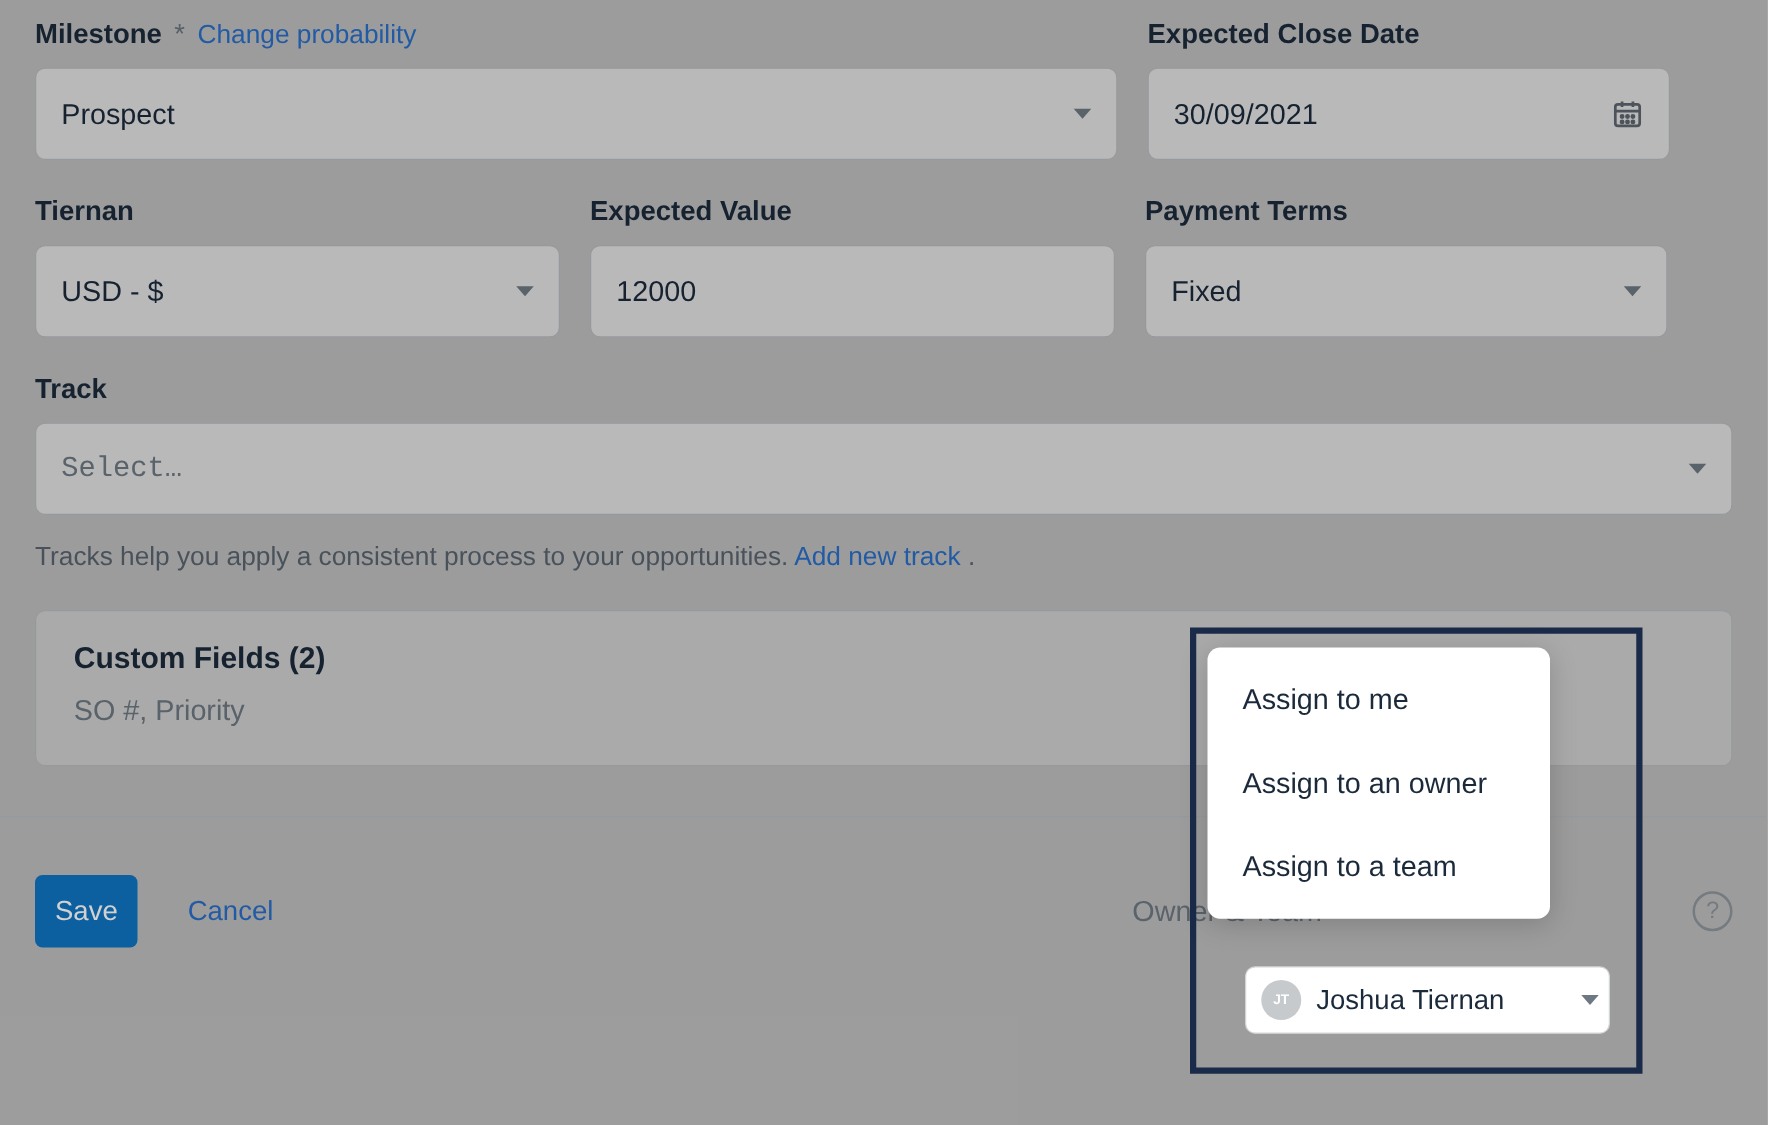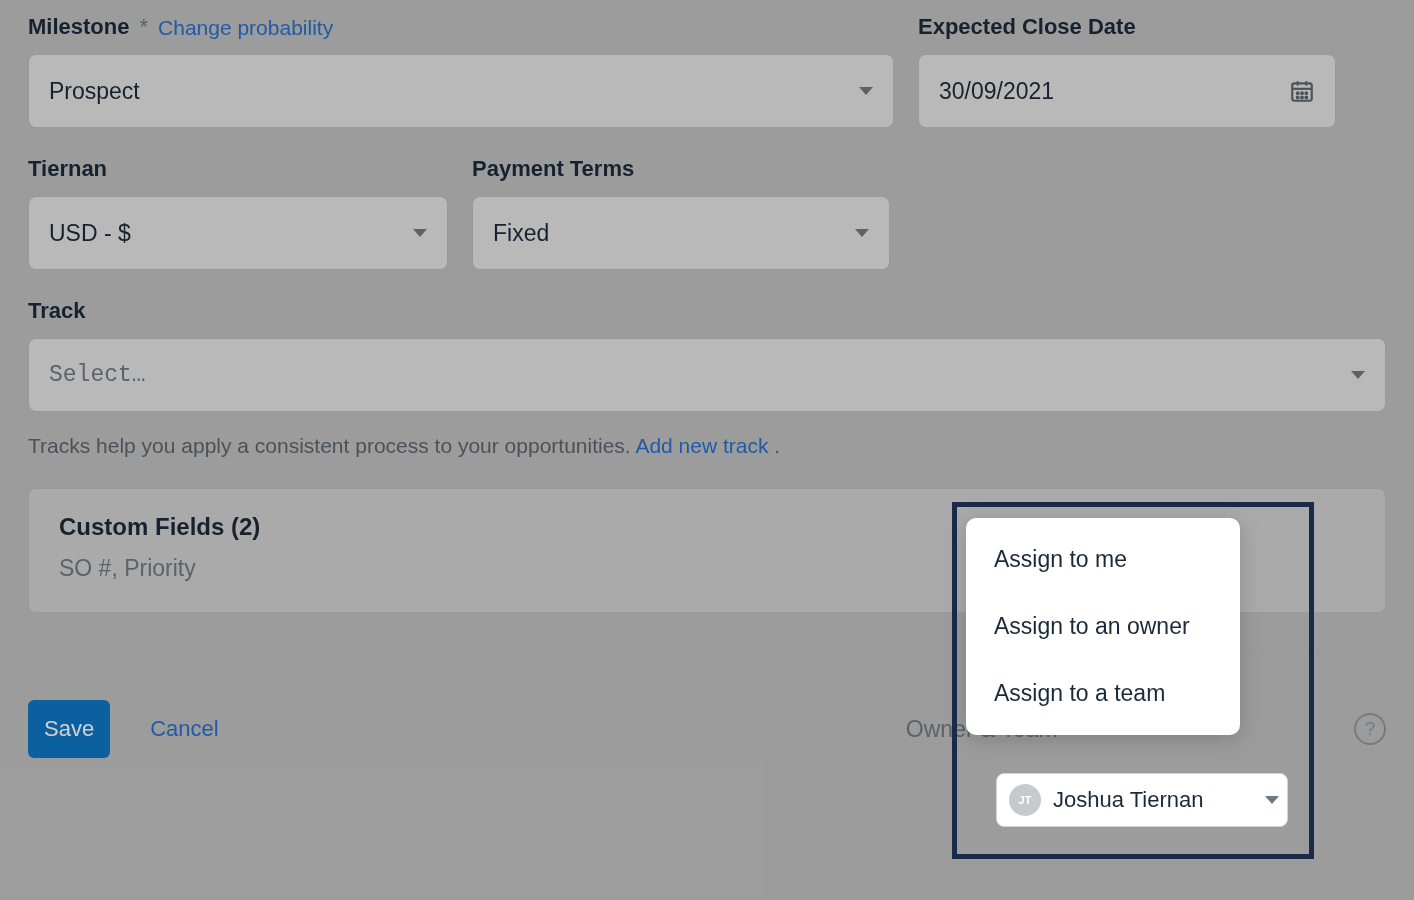--- a/index.html
+++ b/index.html
@@ -238,20 +238,28 @@
     <div class="field w3">
       <div class="label-line">
         <span>Tiernan</span>
       </div>
       <div class="control">
         <span class="value">USD - $</span>
         <span class="caret-down"></span>
       </div>
     </div>
 
+    <div class="field w3">
+      <div class="label-line">
+        <span>Expected Value</span>
+      </div>
+      <div class="control">
+        <span class="value">12000</span>
+      </div>
+    </div>
 
     <div class="field w2">
       <div class="label-line">
         <span>Payment Terms</span>
       </div>
       <div class="control">
         <span class="value">Fixed</span>
         <span class="caret-down"></span>
       </div>
     </div>

